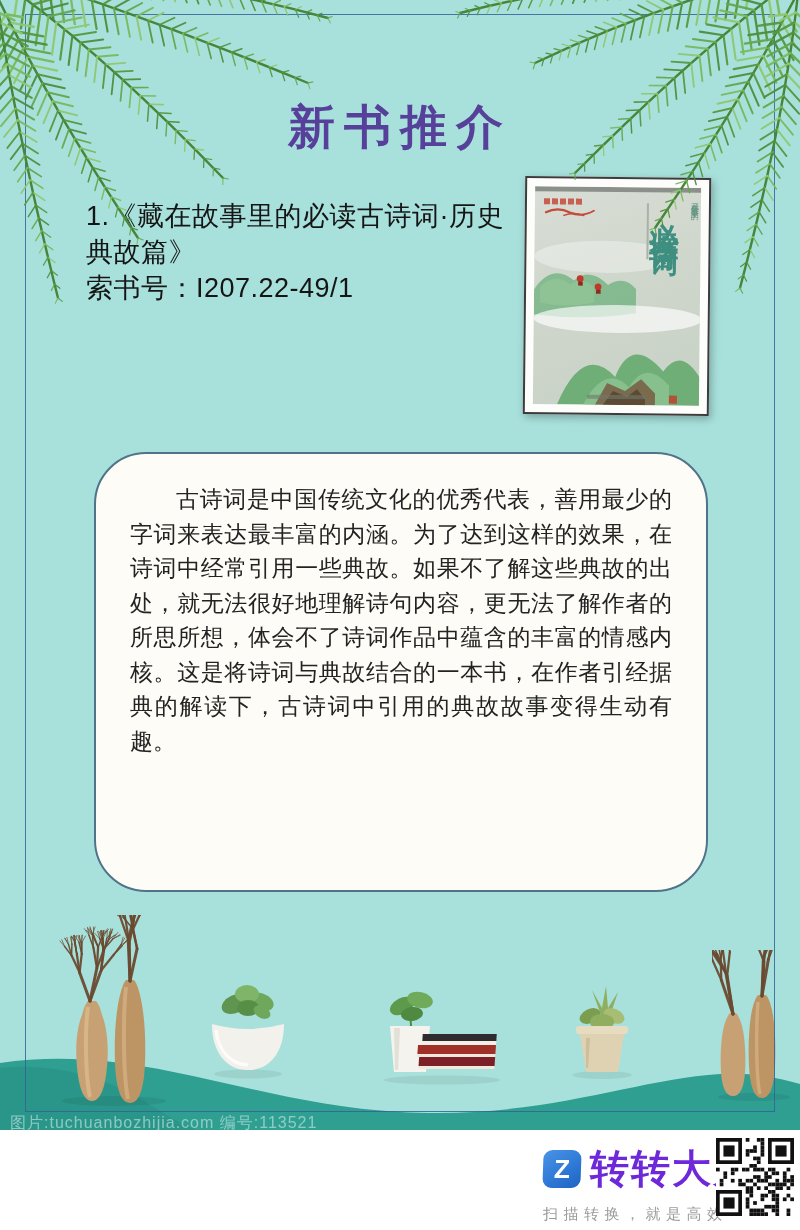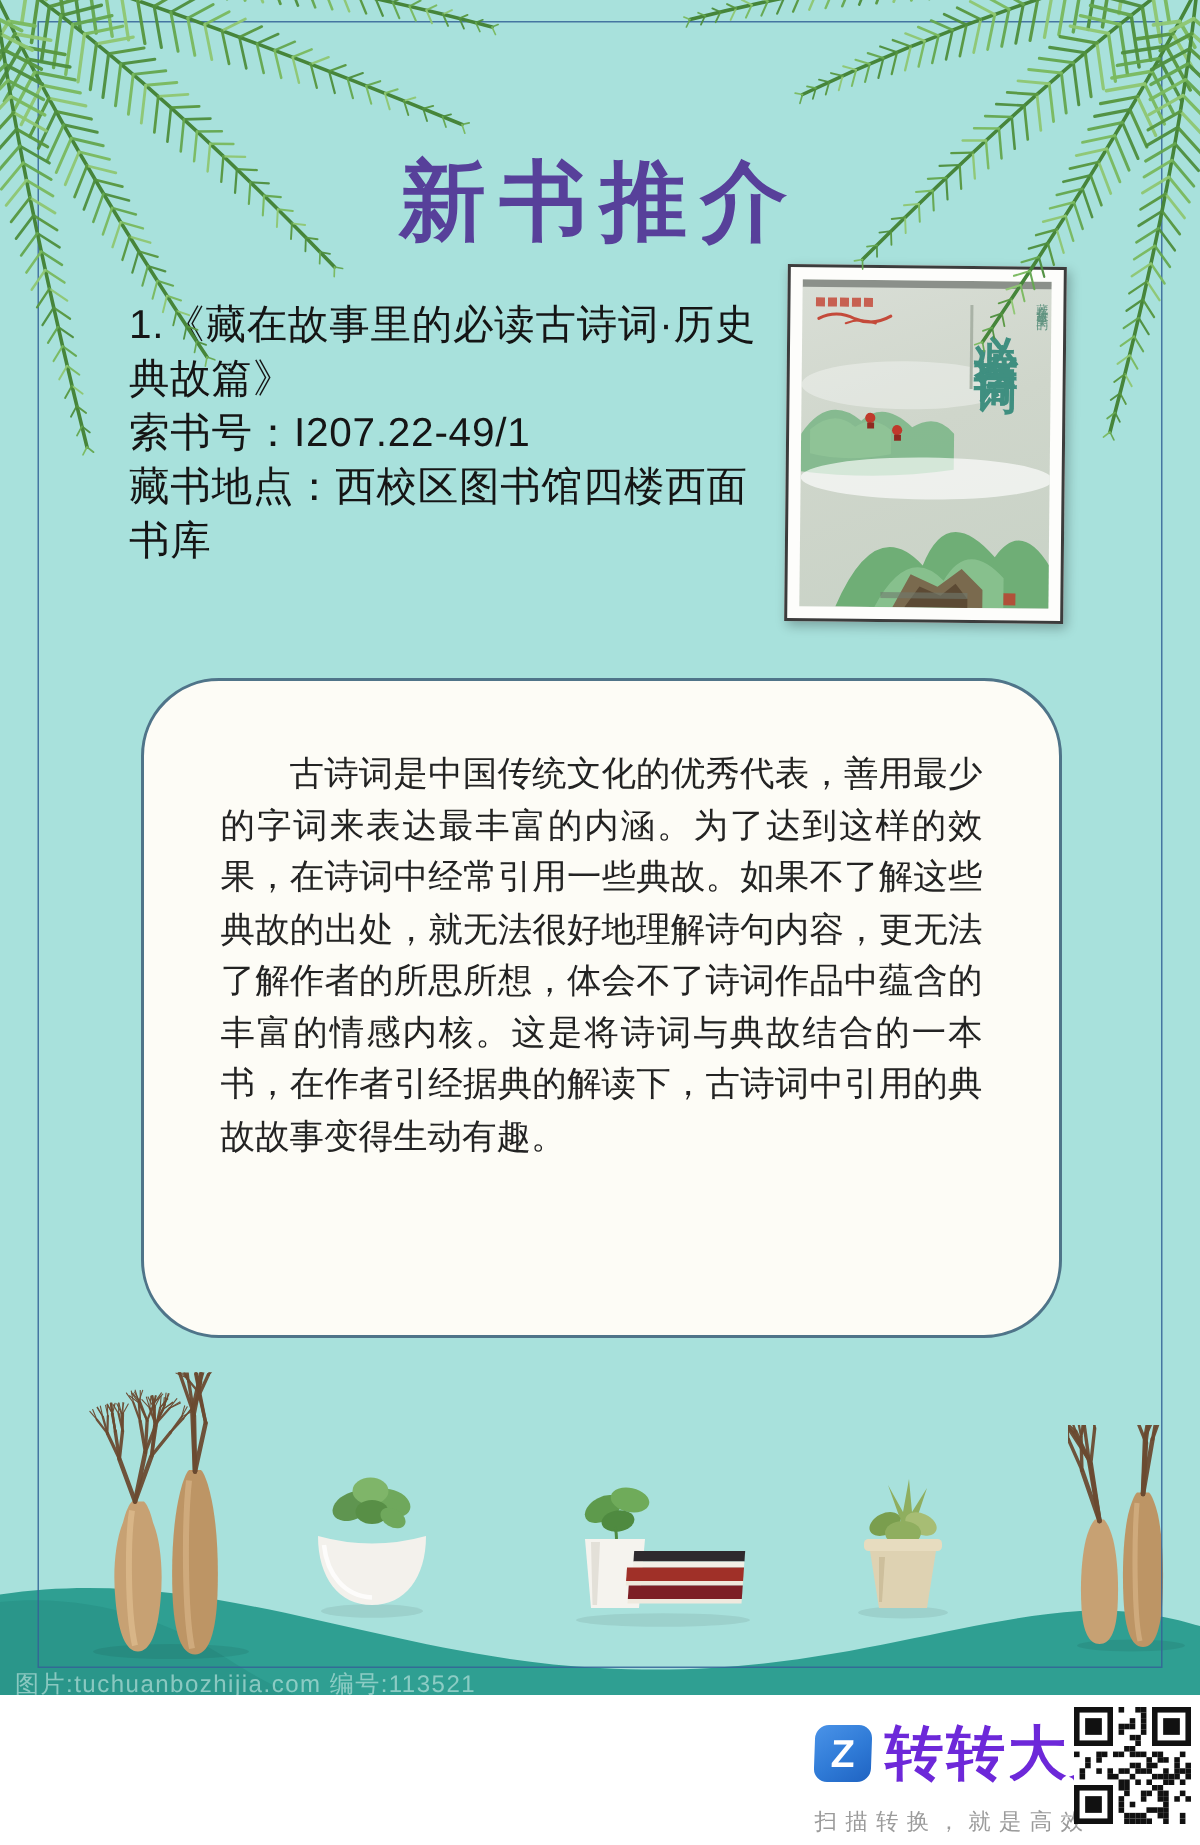--- a/index.html
+++ b/index.html
@@ -7,21 +7,21 @@
         font-family:"Liberation Sans",sans-serif;}
   
   .poster{position:absolute;left:0;top:0;width:800px;height:1130px;background:#a8e1dc;overflow:hidden;}
   .border-frame{position:absolute;left:25px;top:14px;width:748px;height:1096px;
         border:1.5px solid rgba(52,98,150,.85);z-index:6;pointer-events:none;}
   .palm{position:absolute;z-index:7;}
   .palm-left{left:-12px;top:-12px;}
   .palm-right{left:440px;top:-12px;}
   
   .title{position:absolute;left:0;top:96px;width:100%;margin:0;text-align:center;z-index:3;
-        font-family:"DejaVu Serif",serif;font-weight:600;font-size:58px;letter-spacing:9px;
+        font-family:"DejaVu Serif",serif;font-weight:600;font-size:47px;letter-spacing:9px;
         color:#57409a;}
   
   .book-info{position:absolute;left:86px;top:198px;width:438px;z-index:3;
         font-size:27px;line-height:36px;color:#151515;letter-spacing:.5px;font-weight:500;}
   
   .cover{position:absolute;left:524px;top:177px;width:186px;height:238px;z-index:3;
         background:#fdfdfb;border:2px solid #3c3c3c;box-sizing:border-box;
         box-shadow:2px 3px 8px rgba(0,0,0,.28);transform:rotate(.6deg);padding:8px;}
   .cover-inner{position:relative;width:100%;height:100%;
         background:linear-gradient(160deg,#d9ded6 0%,#cfd6cb 45%,#c8d2c6 100%);overflow:hidden;}
@@ -38,21 +38,21 @@
   .cover-tag{position:absolute;left:9px;top:12px;z-index:2;}
   .cover-tag .tchars{display:flex;gap:2px;}
   .cover-tag .tchars i{display:block;width:6px;height:6px;background:#c44a3a;opacity:.85;}
   .cover-publisher{position:absolute;left:50%;bottom:6px;transform:translateX(-50%);
         width:58px;height:4px;background:#6f7a6e;opacity:.6;}
   .cover-art{position:absolute;left:0;bottom:0;}
   
   .bubble{position:absolute;left:94px;top:452px;width:614px;height:440px;z-index:4;
         background:#fdfcf6;border:2px solid #4f7489;border-radius:52px;box-sizing:border-box;
         padding:28px 34px 0 34px;}
-  .bubble p{margin:17px;text-indent:2em;text-align:justify;
+  .bubble p{margin:0;text-indent:2em;text-align:justify;
         font-family:"DejaVu Serif",serif;font-size:23px;line-height:34.5px;color:#232323;}
   
   .plant{position:absolute;z-index:2;}
   
   .wave{position:absolute;left:0;top:1008px;z-index:1;}
   .watermark{position:absolute;left:10px;top:1113px;z-index:5;
         font-size:16px;letter-spacing:1px;color:#d9f2ee;opacity:.55;}
   
   .footer{position:absolute;left:0;top:1130px;width:800px;height:100px;background:#ffffff;}
   .brand-block{position:absolute;left:543px;top:12px;}
@@ -591,21 +591,20 @@
         <path d="M30.1 22.5 L25.4 20.5" stroke="#64a74f" stroke-width="1.16" fill="none" stroke-linecap="round" opacity="0.96"></path>
         <path d="M20.0 25.0 L17.6 30.0" stroke="#64a74f" stroke-width="1.10" fill="none" stroke-linecap="round" opacity="0.96"></path>
         <path d="M20.0 25.0 L15.9 23.4" stroke="#7ab95f" stroke-width="1.10" fill="none" stroke-linecap="round" opacity="0.96"></path>
       </svg>
 
     <h1 class="title">新书推介</h1>
 
     <div class="book-info">
       <div class="info-line">1.《藏在故事里的必读古诗词·历史典故篇》</div>
       <div class="info-line">索书号：I207.22-49/1</div>
-      <div class="info-line">藏书地点：西校区图书馆四楼西面书库</div>
     </div>
 
     <div class="cover">
       <div class="cover-inner">
         <div class="cover-topstrip"></div>
         <svg class="cover-art" width="168" height="218" viewBox="0 0 168 218">
           <ellipse cx="70" cy="70" rx="70" ry="16" fill="#ffffff" opacity=".35"></ellipse>
           <path d="M0,103 Q18,76 40,94 Q55,80 74,98 Q90,88 102,102 L102,126 Q52,134 0,128 Z" fill="#7db789" opacity=".9"></path>
           <path d="M6,100 Q22,86 36,98 Q48,90 60,100 L60,116 Q30,122 6,116 Z" fill="#91c697" opacity=".8"></path>
           <ellipse cx="84" cy="132" rx="84" ry="14" fill="#ffffff" opacity=".65"></ellipse>

